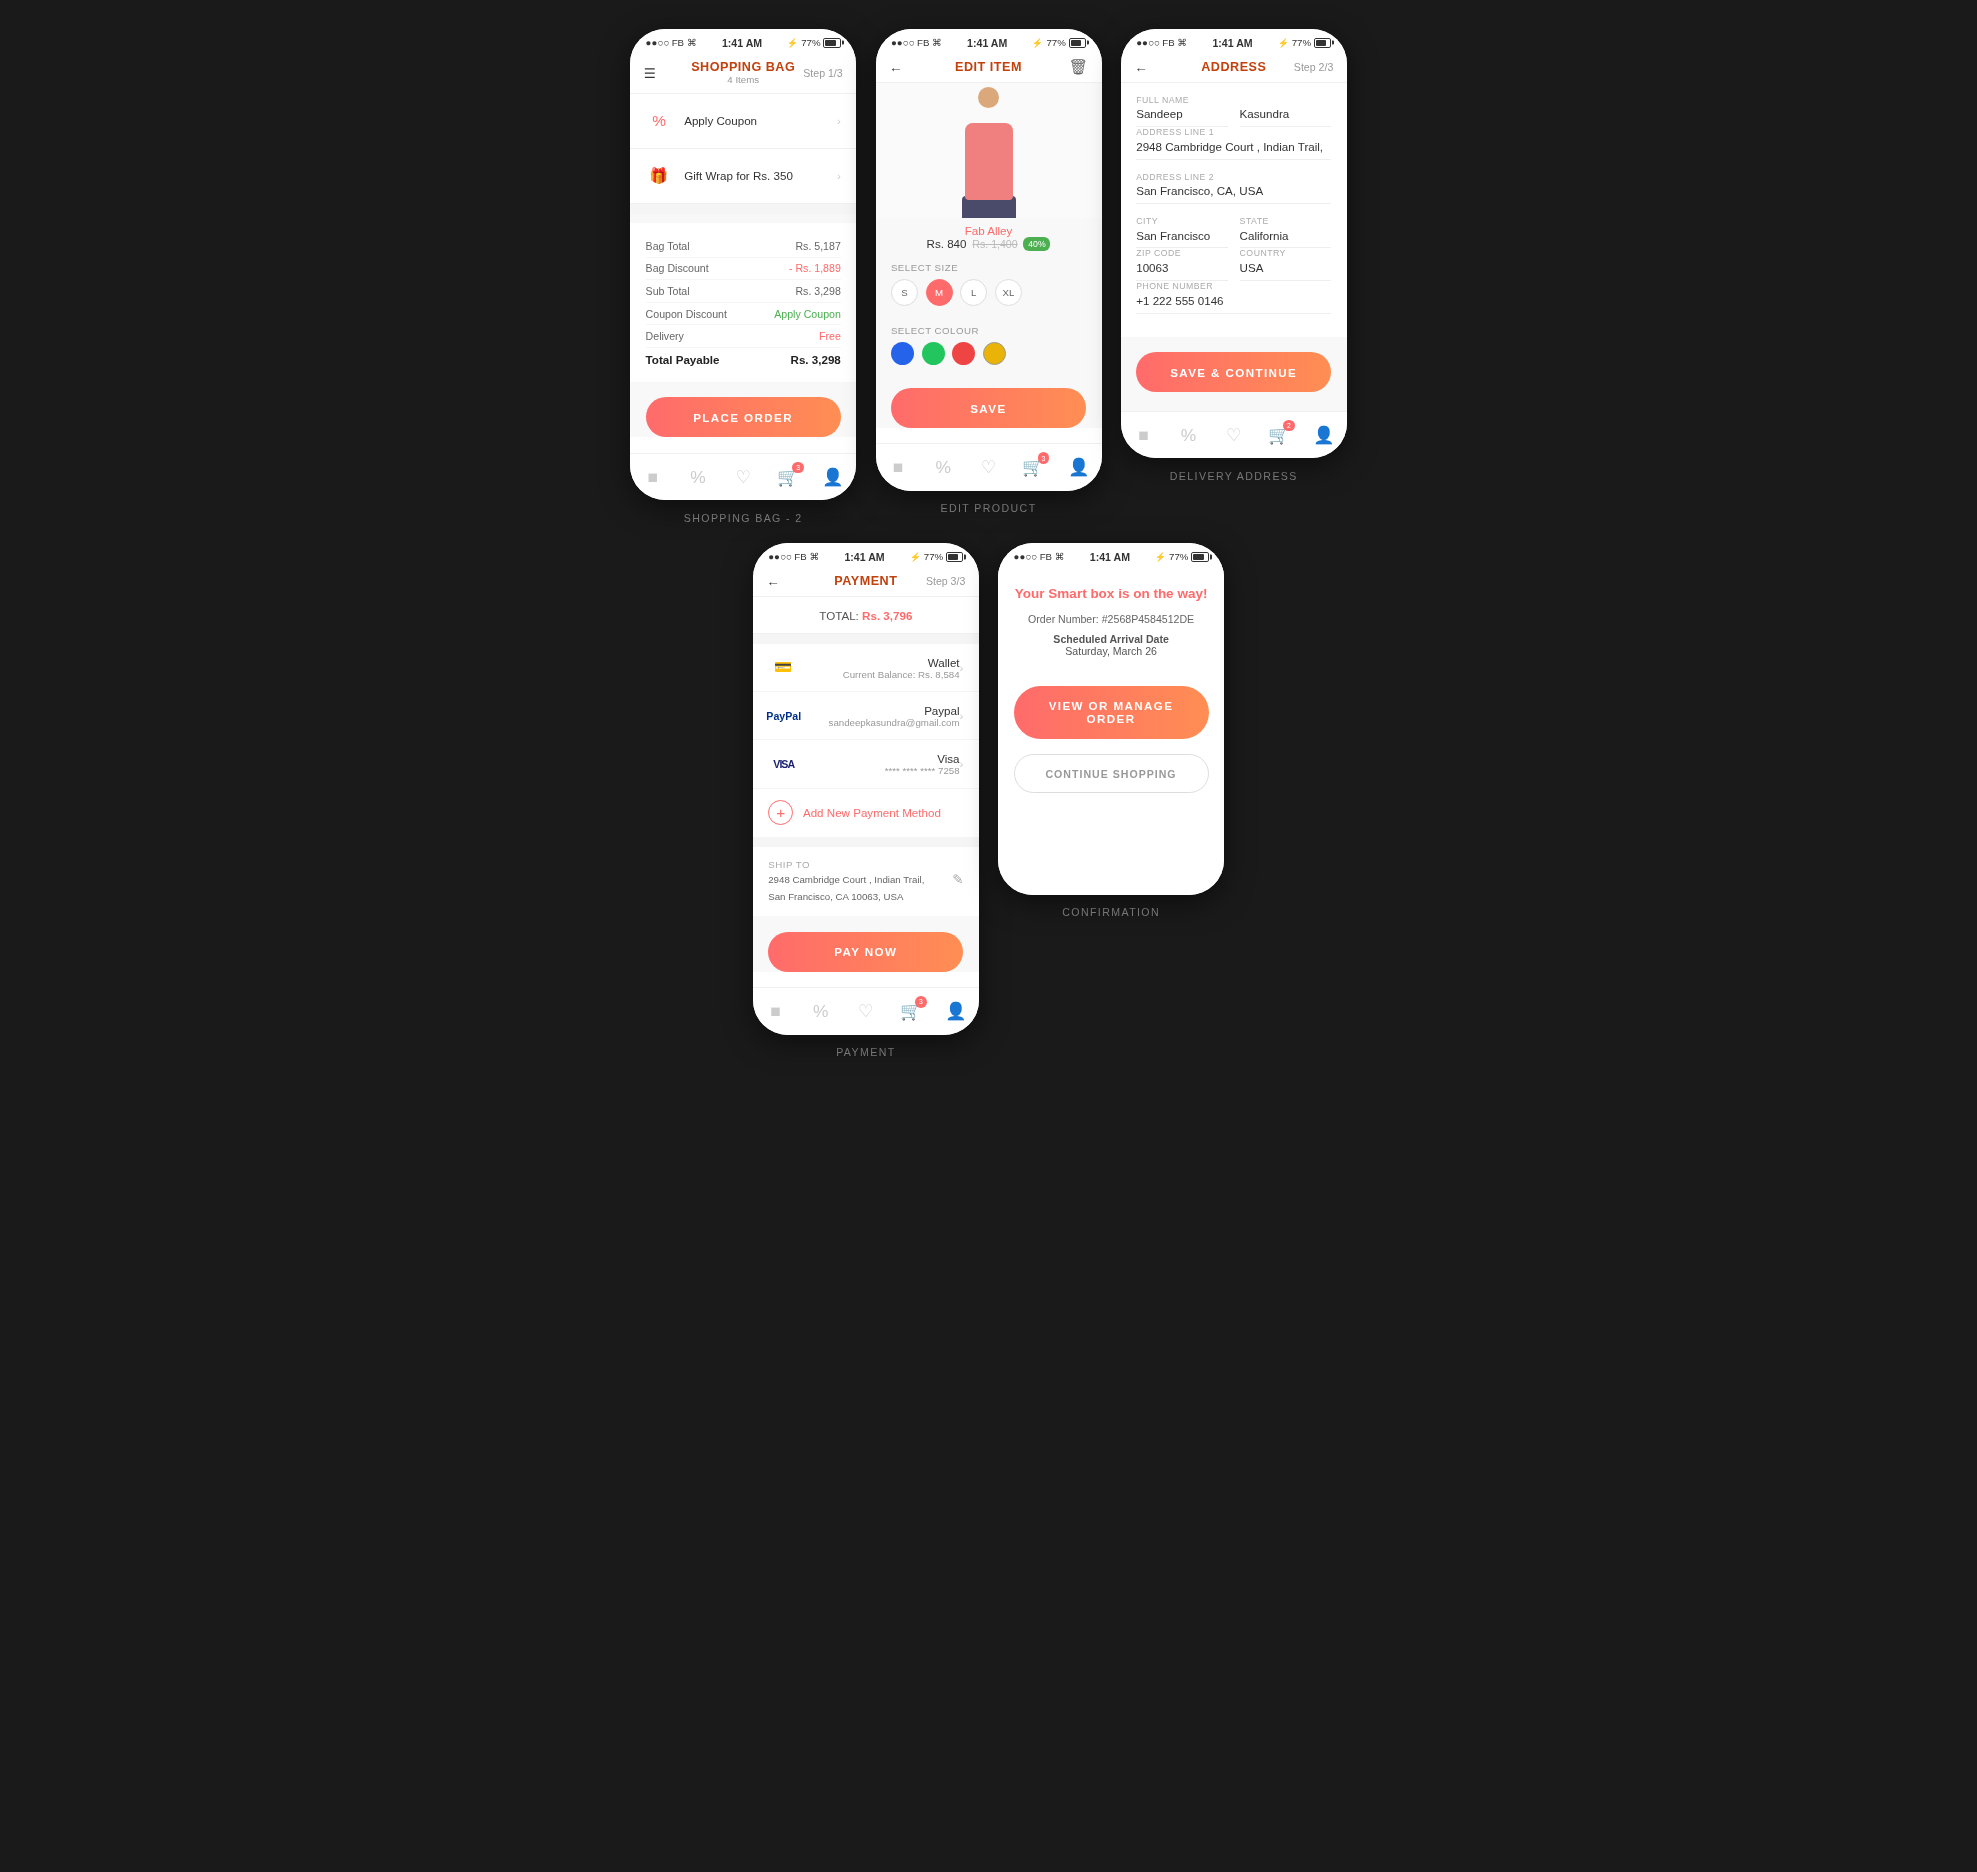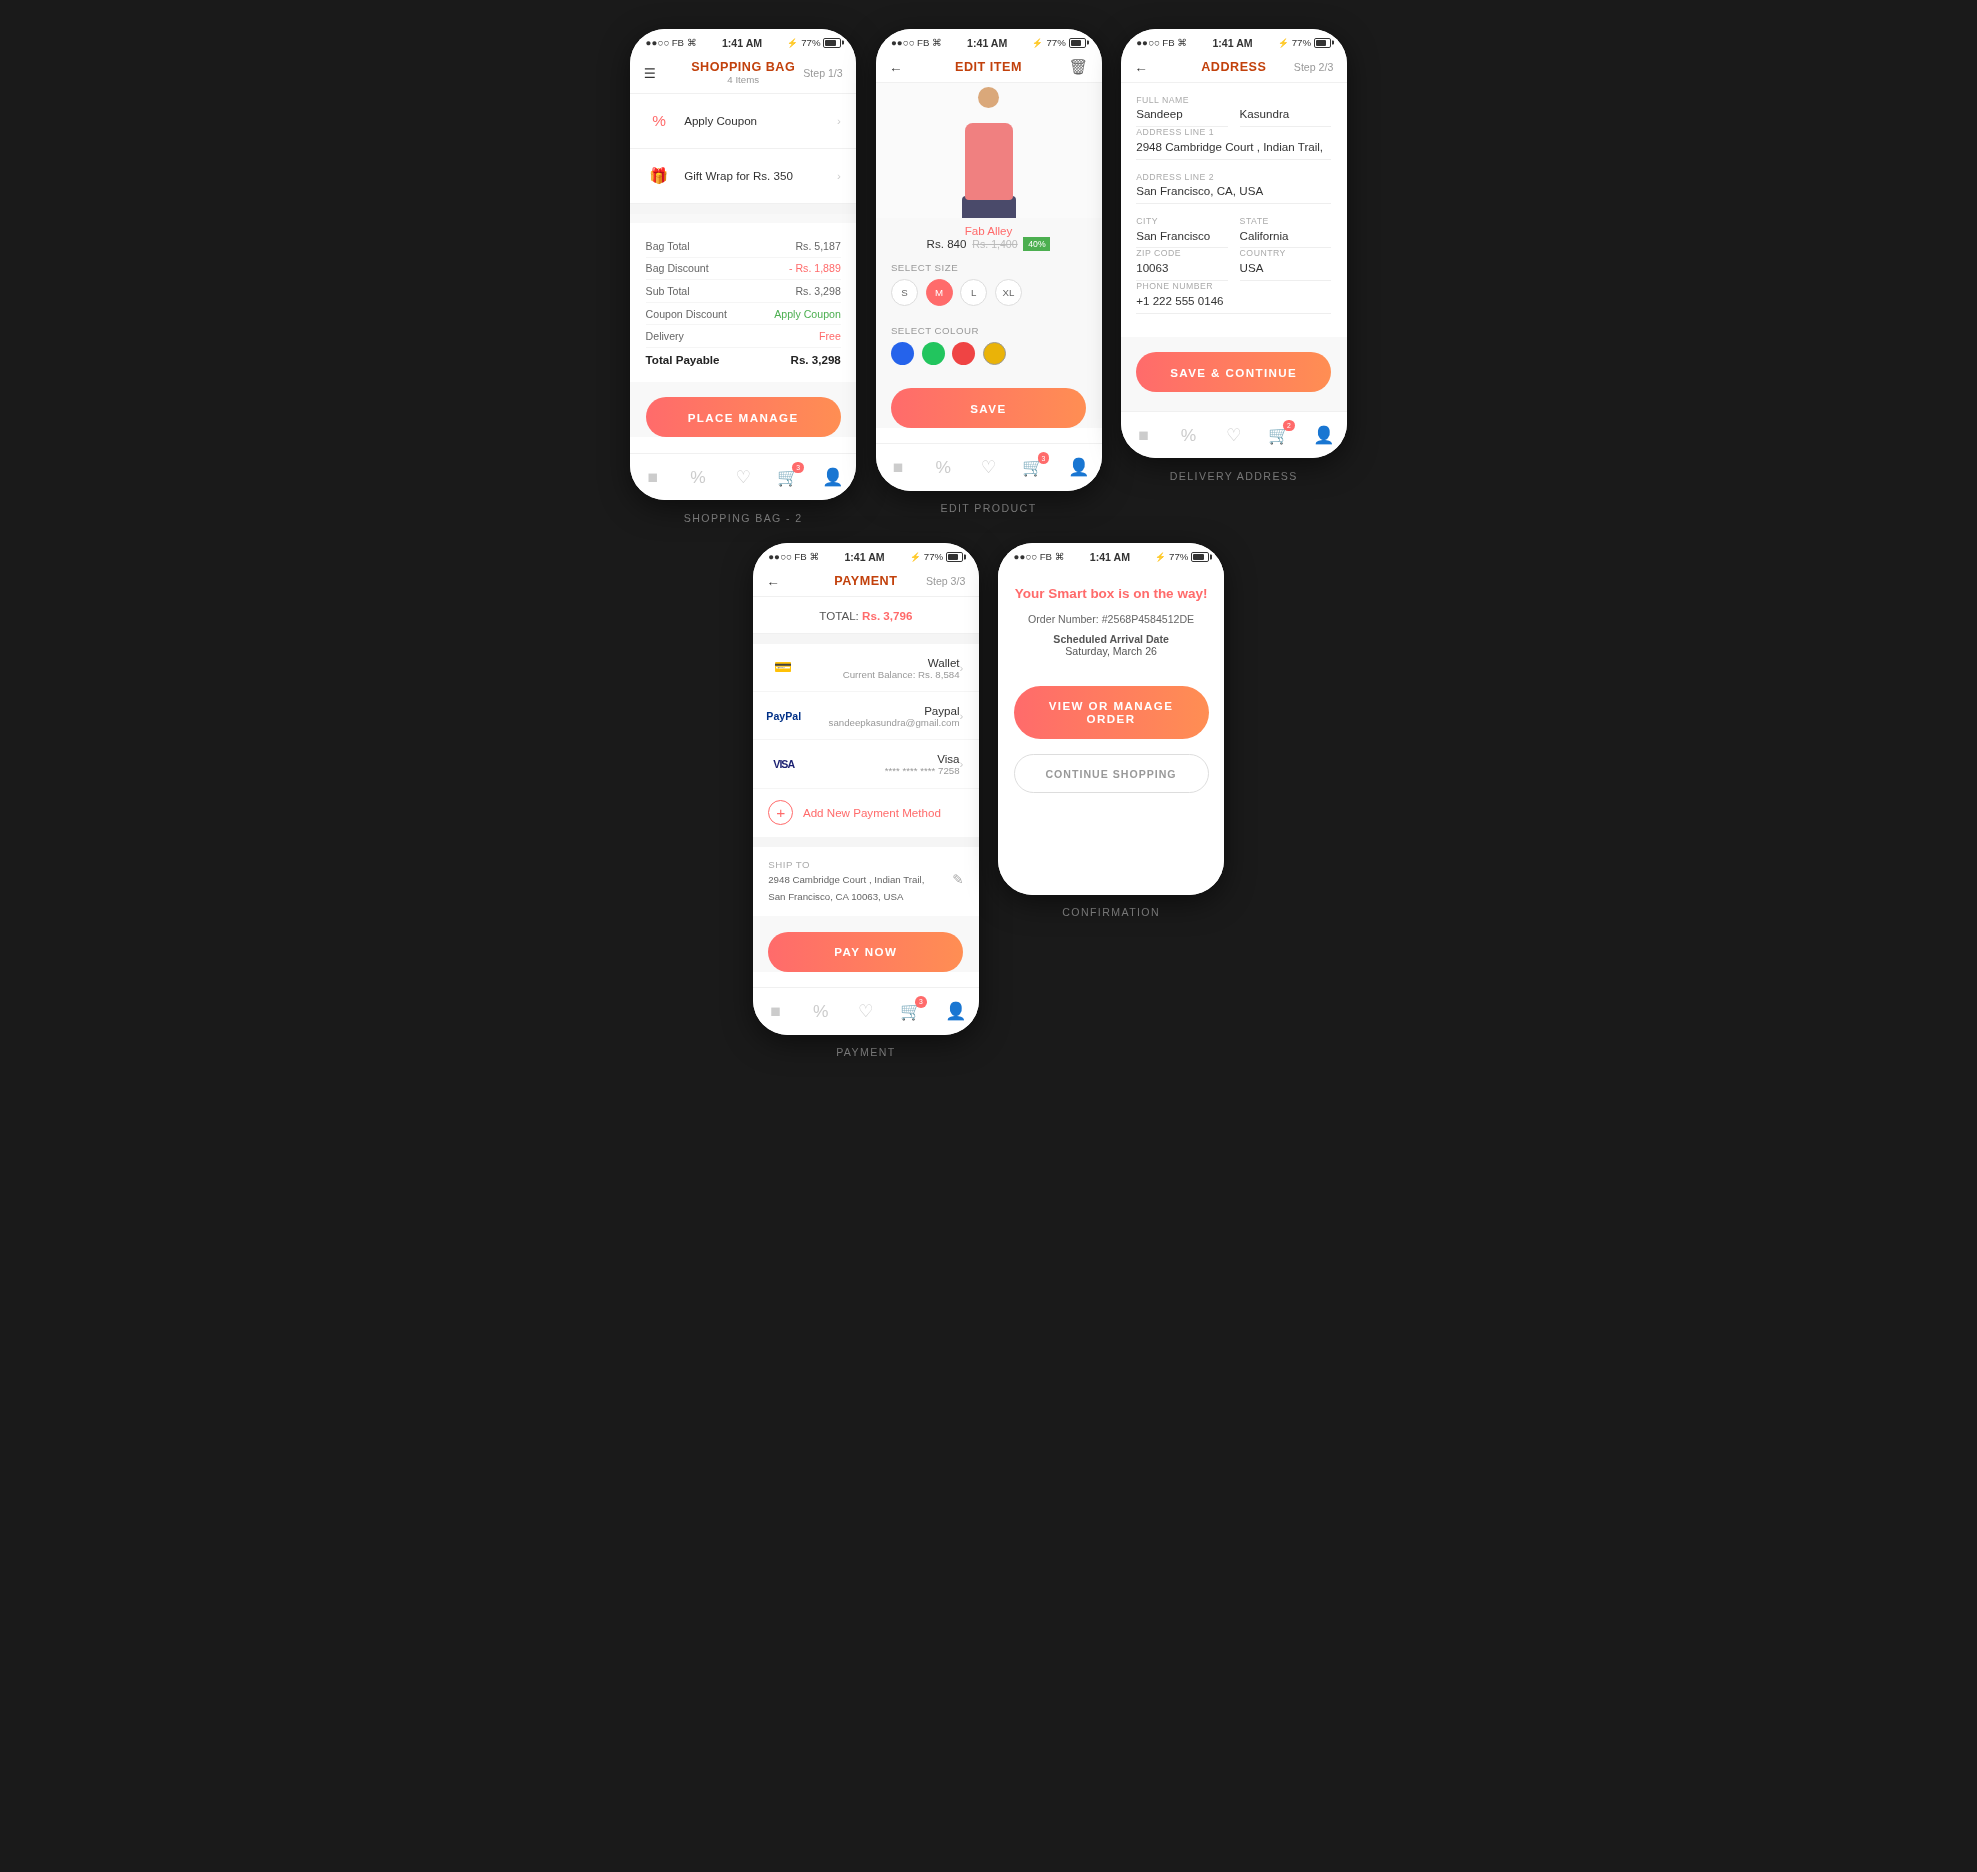--- a/index.html
+++ b/index.html
@@ -199,21 +199,21 @@
     }
     .figure-skirt {
       width: 54px; height: 39px; background: #4a4a6a;
       border-radius: 3.9px 3.9px 7.7px 7.7px;
       margin: -3.9px auto 0;
     }
     .product-name { text-align: center; font-size: 11.6px; color: #ff6b6b; font-weight: 500; padding: 5.8px 0 0; }
     .product-price-row { display: flex; align-items: center; justify-content: center; gap: 5.8px; padding-bottom: 3.9px; }
     .price-new { font-size: 11.6px; color: #333; }
     .price-old { font-size: 10.6px; color: #bbb; text-decoration: line-through; }
-    .discount-badge { background: #4caf50; color: #fff; font-size: 8.7px; padding: 1.9px 4.8px; border-radius: 0; }
+    .discount-badge { background: #4caf50; color: #fff; font-size: 8.7px; padding: 1.9px 4.8px; border-radius: 6px; }
     .select-row { padding: 7.7px 15.4px; font-size: 10.6px; color: #555; }
     .select-label { font-size: 9.7px; color: #999; letter-spacing: 0.5px; text-transform: uppercase; margin-bottom: 5.8px; }
     .size-options { display: flex; gap: 7.7px; }
     .size-btn {
       width: 27px; height: 27px; border-radius: 50%; border: 1px solid #ddd;
       display: flex; align-items: center; justify-content: center;
       font-size: 9.7px; color: #666; background: #fff;
     }
     .size-btn.selected { background: #ff6b6b; color: #fff; border-color: #ff6b6b; }
     .color-options { display: flex; gap: 7.7px; }
@@ -342,21 +342,21 @@
           </div>
           <div class="price-row">
             <span>Delivery</span>
             <span class="price-red">Free</span>
           </div>
           <div class="price-row total">
             <span>Total Payable</span>
             <span>Rs. 3,298</span>
           </div>
         </div>
-        <div class="btn-primary">PLACE MANAGE</div>
+        <div class="btn-primary">PLACE ORDER</div>
       </div>
 
       <div class="bottom-nav">
         <div class="bottom-nav-item">■</div>
         <div class="bottom-nav-item">%</div>
         <div class="bottom-nav-item">♡</div>
         <div class="bottom-nav-item active">
           🛒
           <span class="badge">3</span>
         </div>

